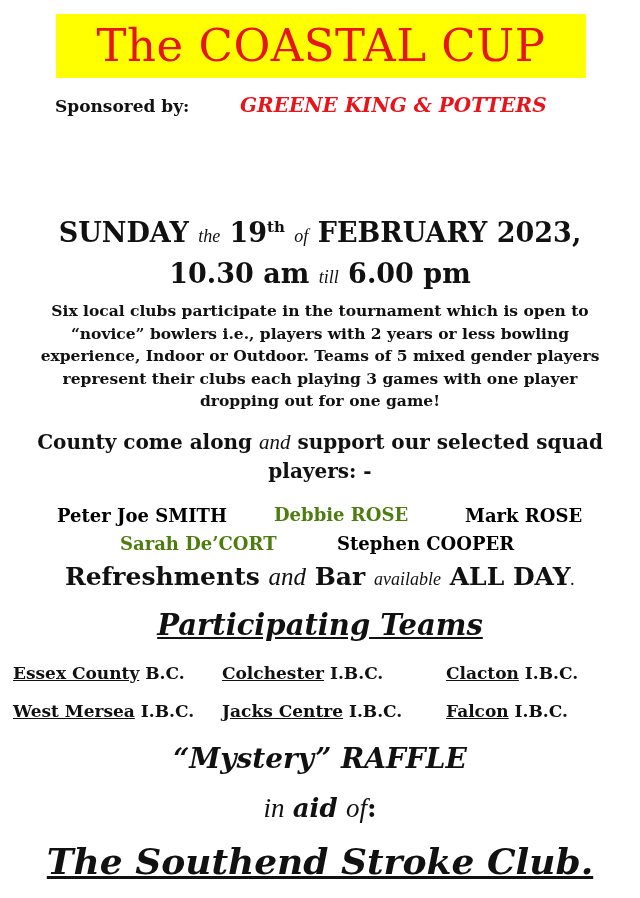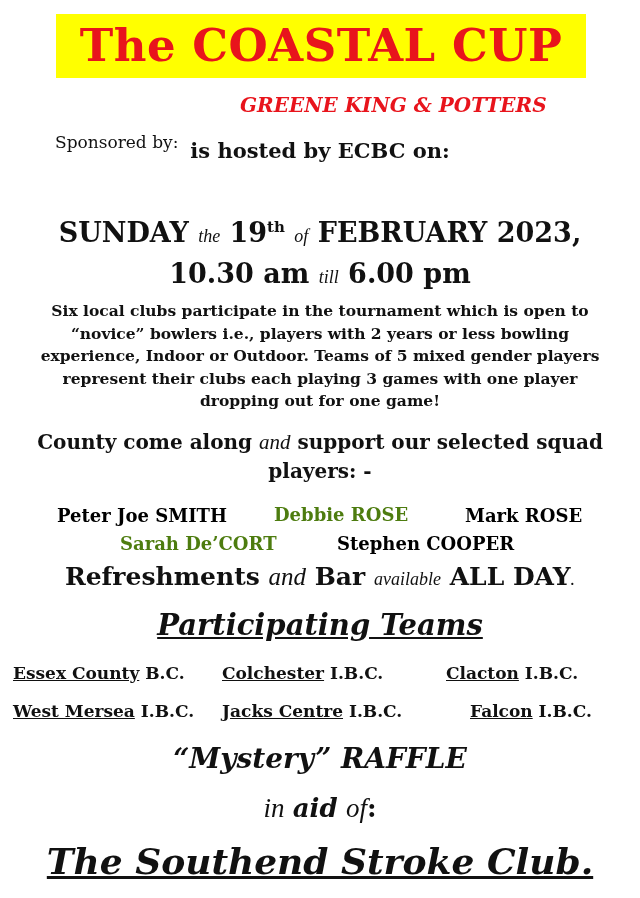--- a/index.html
+++ b/index.html
@@ -5,23 +5,23 @@
   html, body { margin: 0; padding: 0; background: #ffffff; }
   body { width: 640px; height: 898px; position: relative; overflow: hidden;
          font-family: "DejaVu Serif", "Liberation Serif", serif; color: #111; }
   .abs { position: absolute; white-space: nowrap; }
   .center { left: 0; width: 640px; text-align: center; }
   .b { font-weight: bold; }
   .i { font-style: italic; font-weight: normal; }
   .title-box { position: absolute; left: 56px; top: 14px; width: 530px; height: 64px;
                background: #ffff00; }
   .title { position: absolute; left: 56px; top: 14px; width: 530px; height: 68px;
-           line-height: 64px; text-align: center; color: #e8141c; font-weight: bold;
+           line-height: 64px; text-align: center; color: #e8141c; font-weight: normal;
            font-size: 45px; letter-spacing: 0.5px; }
-  .sponsor-label { left: 55px; top: 96px; font-size: 17px; font-weight: normal; margin-top: 36px; }
+  .sponsor-label { left: 55px; top: 96px; font-size: 17px; font-weight: bold; }
   .sponsor-name { left: 240px; top: 93px; font-size: 20px; font-weight: bold; font-style: italic; color: #e8141c; }
   .hosted { top: 137px; font-size: 21px; font-weight: bold; line-height: 28px; }
   .date { top: 208px; font-size: 27px; font-weight: bold; line-height: 38px; }
   .date .i { font-family: "Liberation Serif", serif; font-size: 18px; }
   .date sup { font-size: 15px; }
   .desc { top: 300px; font-size: 15.5px; font-weight: bold; line-height: 22.5px; }
   .please { top: 428px; font-size: 20px; font-weight: bold; line-height: 29px; }
   .please .i { font-family: "Liberation Serif", serif; font-size: 21px; }
   .player { font-size: 18px; font-weight: bold; }
   .blue { color: #000000; }
@@ -41,21 +41,20 @@
 </head>
 <body>
 
 <div class="title-box"></div>
 <div class="title">The COASTAL CUP</div>
 
 <div class="abs sponsor-label">Sponsored by:</div>
 <div class="abs sponsor-name">GREENE KING &amp; POTTERS</div>
 
 <div class="abs center hosted">
-  <div>is hosted by ECBC on:</div>
 </div>
 
 <div class="abs center date">
   <div>
     <span>SUNDAY</span>
     <span class="i">the</span>
     <span><span>19</span><sup>th</sup></span>
     <span class="i">of</span>
     <span>FEBRUARY 2023,</span>
   </div>
@@ -99,21 +98,21 @@
 
 <div class="abs center teams-head">
   <span>Participating Teams</span>
 </div>
 
 <div class="abs team" style="left:13px; top:663px;"><u>Essex County</u> <span>B.C.</span></div>
 <div class="abs team" style="left:222px; top:663px;"><u>Colchester</u> <span>I.B.C.</span></div>
 <div class="abs team" style="left:446px; top:663px;"><u>Clacton</u> <span>I.B.C.</span></div>
 <div class="abs team" style="left:13px; top:701px;"><u>West Mersea</u> <span>I.B.C.</span></div>
 <div class="abs team" style="left:222px; top:701px;"><u>Jacks Centre</u> <span>I.B.C.</span></div>
-<div class="abs team" style="left:470px; top:701px;"><u>Falcon</u> <span>I.B.C.</span></div>
+<div class="abs team" style="left:446px; top:701px;"><u>Falcon</u> <span>I.B.C.</span></div>
 
 <div class="abs center raffle">“Mystery” RAFFLE</div>
 
 <div class="abs center aid">
   <span class="i">in</span>
   <span class="bi">aid</span>
   <span class="i">of</span><span class="b">:</span>
 </div>
 
 <div class="abs center southend">

